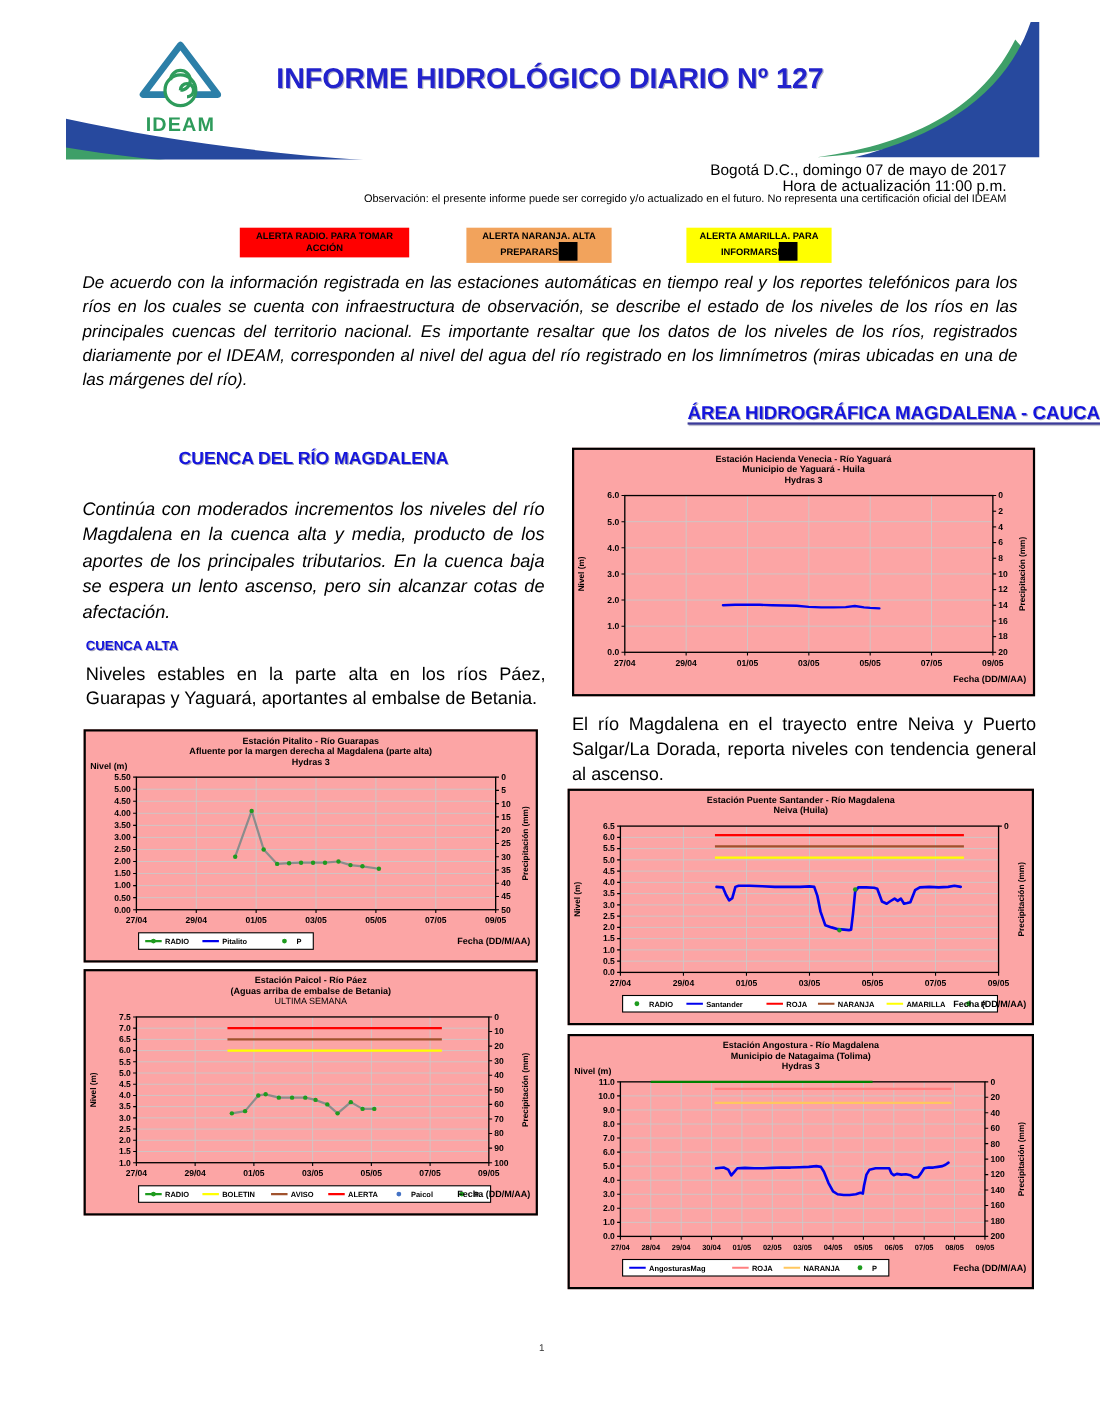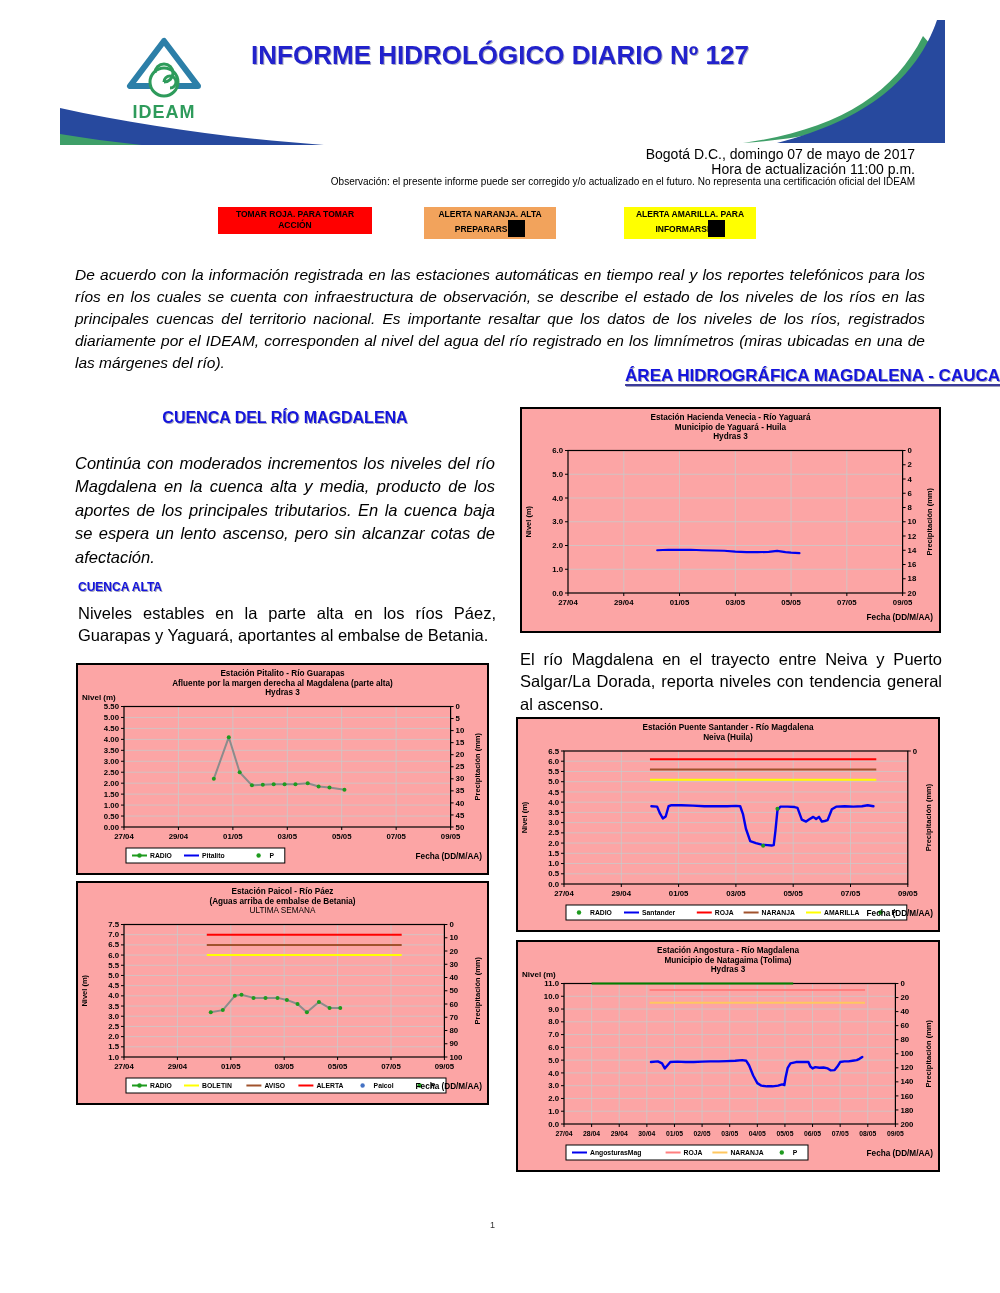--- a/index.html
+++ b/index.html
@@ -5,41 +5,41 @@
   html,body{margin:0;padding:0;background:#ffffff;}
   body{font-family:"Liberation Sans",sans-serif;color:#000;}
   #page{position:relative;width:1000px;height:1293px;background:#fff;overflow:hidden;margin:0 auto;}
 
   
   #swoosh{position:absolute;left:55px;top:20px;width:890px;height:125px;}
   .sw-blue{fill:var(--swoosh_blue);}
   .sw-green{fill:var(--swoosh_green);}
   #logo{position:absolute;left:112px;top:36px;width:104px;text-align:center;}
   #logo-text{color:var(--brand_green);font-weight:bold;font-size:18px;letter-spacing:1px;margin-top:-4px;}
-  #report-title{position:absolute;left:250px;top:40px;width:500px;text-align:center;
+  #report-title{position:absolute;left:250px;top:56px;width:500px;text-align:center;
     font-size:26px;font-weight:bold;color:var(--title_blue);
     text-shadow:1px 1px 0 rgba(20,20,80,0.35);white-space:nowrap;}
 
   
   .meta-line{position:absolute;right:85px;text-align:right;font-size:14px;}
   #meta-date{top:146px;}
   #meta-hour{top:161px;}
   #meta-disclaimer{top:176px;font-size:10px;right:85px;width:660px;}
 
   
   .alert-box{position:absolute;top:207px;text-align:center;font-size:8.5px;font-weight:bold;
     line-height:1.35;padding:2px 3px;color:#000;}
   #alert-red{left:218px;width:148px;background:var(--alert_red);}
   #alert-orange{left:424px;width:126px;background:var(--alert_orange);}
   #alert-yellow{left:624px;width:126px;background:var(--alert_yellow);}
   .redaction{display:inline-block;width:17px;height:17px;background:#000;vertical-align:-5px;margin-left:-5px;}
 
   
   .para{position:absolute;text-align:justify;}
-  #intro{left:75px;top:247px;width:850px;font-size:15.5px;font-style:italic;line-height:1.42;margin-top:17px;}
+  #intro{left:75px;top:247px;width:850px;font-size:15.5px;font-style:italic;line-height:1.42;}
   #area-heading{position:absolute;left:0;top:366px;width:1000px;text-align:right;
     font-size:17px;font-weight:bold;color:var(--heading_blue);
     text-shadow:1px 1px 0 rgba(20,20,80,0.4);}
   #area-heading span{text-decoration:underline;text-underline-offset:3px;text-decoration-thickness:2px;text-decoration-color:#3a3a9a;}
 
   #heading-magdalena{position:absolute;left:75px;top:409px;width:420px;text-align:center;
     font-size:16px;font-weight:bold;color:var(--heading_blue);text-shadow:1px 1px 0 rgba(20,20,80,0.4);}
   #left-para1{left:75px;top:452px;width:420px;font-size:16.5px;font-style:italic;line-height:1.42;}
   #heading-cuenca-alta{position:absolute;left:78px;top:580px;width:300px;
     font-size:12px;font-weight:bold;color:var(--heading_blue);text-shadow:1px 1px 0 rgba(20,20,80,0.4);}
@@ -79,21 +79,21 @@
     <div id="logo-text">IDEAM</div>
   </div>
 
   <div id="report-title">INFORME HIDROLÓGICO DIARIO Nº 127</div>
 
   <div class="meta-line" id="meta-date">Bogotá D.C., domingo 07 de mayo de 2017</div>
   <div class="meta-line" id="meta-hour">Hora de actualización 11:00 p.m.</div>
   <div class="meta-line" id="meta-disclaimer">Observación: el presente informe puede ser corregido y/o actualizado en el futuro. No representa una certificación oficial del IDEAM</div>
 
   <div class="alert-box" id="alert-red">
-    <span>TOMAR ROJA. PARA TOMAR</span><br>
+    <span>ALERTA RADIO. PARA TOMAR</span><br>
     <span>ACCIÓN</span>
   </div>
   <div class="alert-box" id="alert-orange">
     <span>ALERTA NARANJA. ALTA</span><br>
     <span>PREPARARSE</span><span class="redaction"></span>
   </div>
   <div class="alert-box" id="alert-yellow">
     <span>ALERTA AMARILLA. PARA</span><br>
     <span>INFORMARSE</span><span class="redaction"></span>
   </div>

